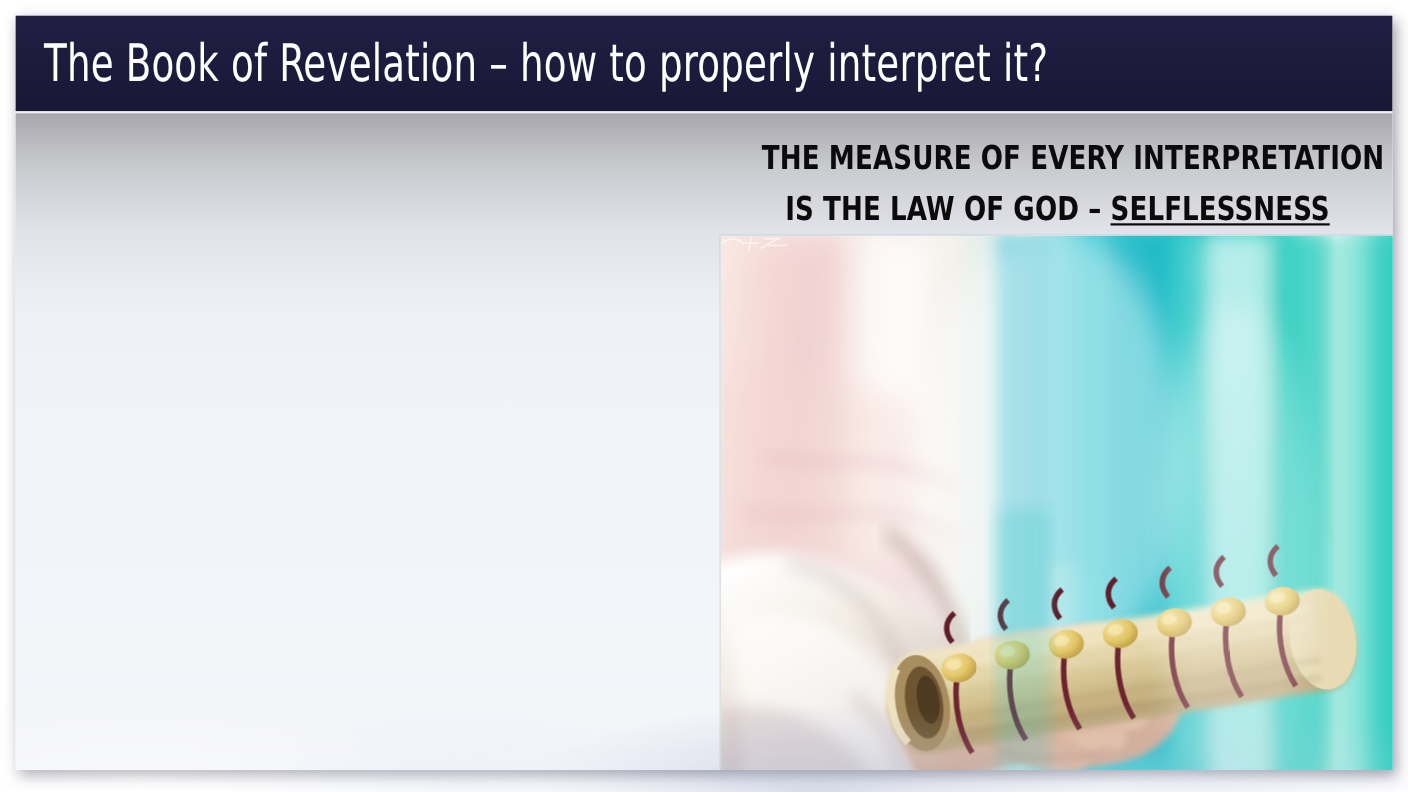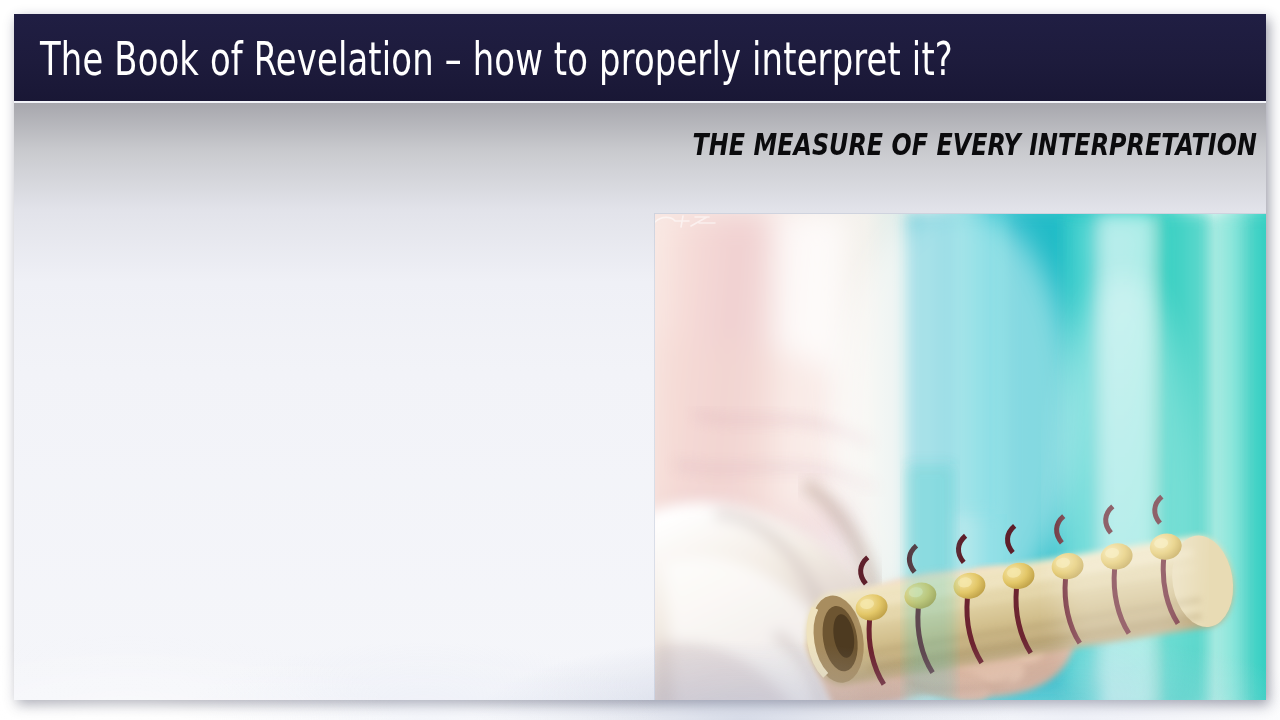--- a/index.html
+++ b/index.html
@@ -97,21 +97,21 @@
     top: 108px;
     width: 615px;
     text-align: center;
     color: #0b0b0d;
     font-family: "Liberation Sans Narrow", "DejaVu Sans Condensed", "Liberation Sans", sans-serif;
     font-size: 30px;
     font-weight: 600;
     line-height: 46px;
     letter-spacing: 0.1px;
   }
-  #caption .cap-line { display: block; white-space: nowrap; font-style: italic; }
+  #caption .cap-line { display: block; white-space: nowrap; }
   #caption .cap-inner { display: inline-block; transform: scaleX(0.88); transform-origin: center; }
   .underlined { text-decoration: underline; text-decoration-thickness: 2px; text-underline-offset: 3px; }
 
   
   #picture {
     position: absolute;
     left: 641px;
     top: 200px;
     width: 621px;
     height: 497px;
@@ -140,20 +140,21 @@
   <div id="slide">
 
     <div id="title-bar">
       <div id="title-text">The Book of Revelation – how to properly interpret it?</div>
     </div>
 
     <div id="body-area"></div>
 
     <div id="caption">
       <span class="cap-line"><span class="cap-inner">THE MEASURE OF EVERY INTERPRETATION</span></span>
+      <span class="cap-line"><span class="cap-inner"><span>IS THE LAW OF GOD – </span><span class="underlined">SELFLESSNESS</span></span></span>
     </div>
 
     <div id="picture">
       <svg viewBox="0 0 621 497" preserveAspectRatio="none">
         <defs>
 
           <linearGradient id="bgTeal" x1="0" y1="0" x2="1" y2="0">
             <stop offset="0%" stop-color="#f7e6e2"></stop>
             <stop offset="22%" stop-color="#f6ece8"></stop>
             <stop offset="34%" stop-color="#f2f1ec"></stop>

